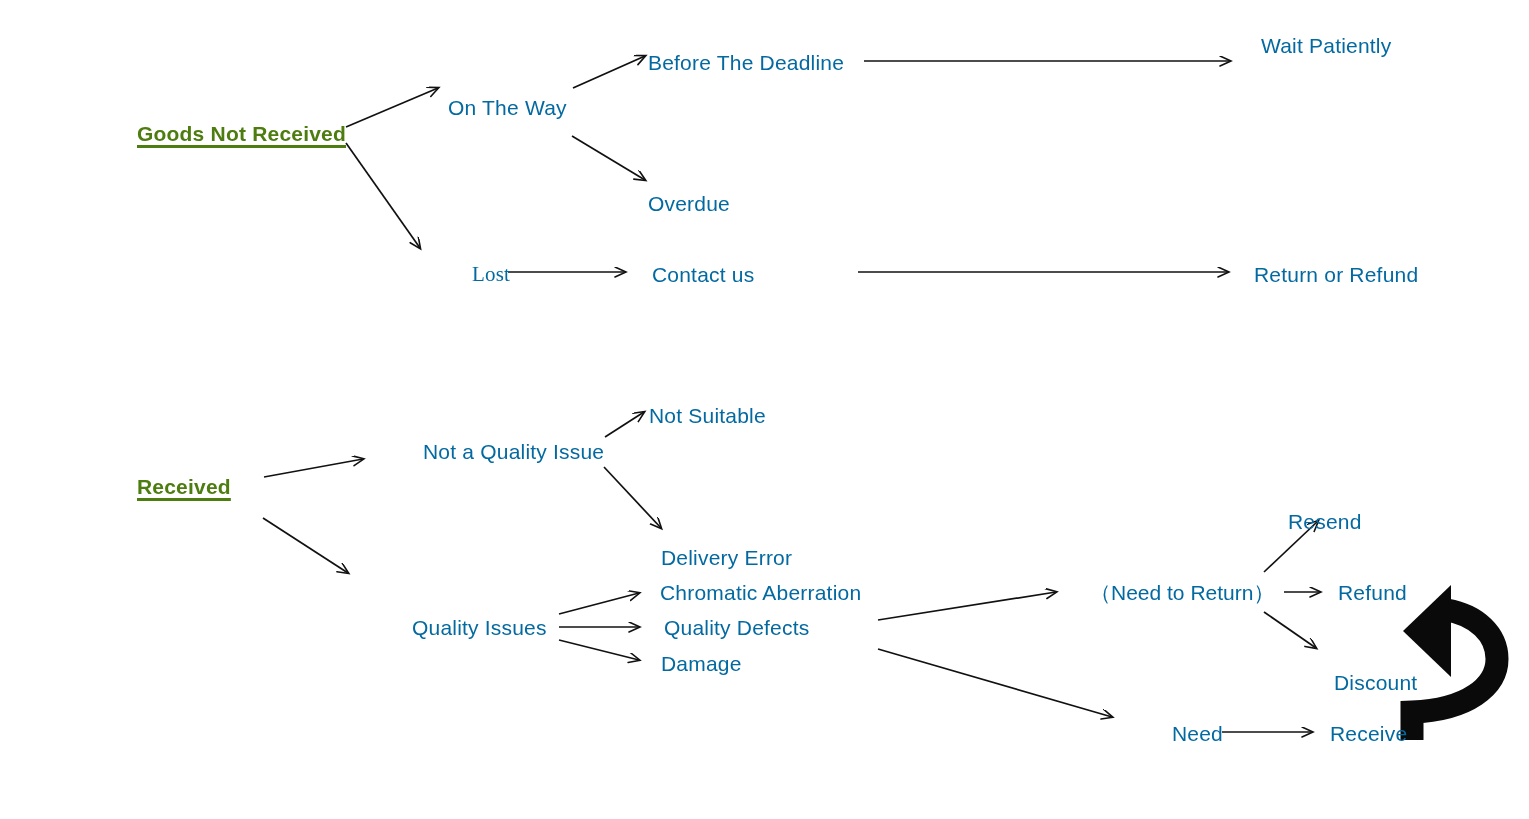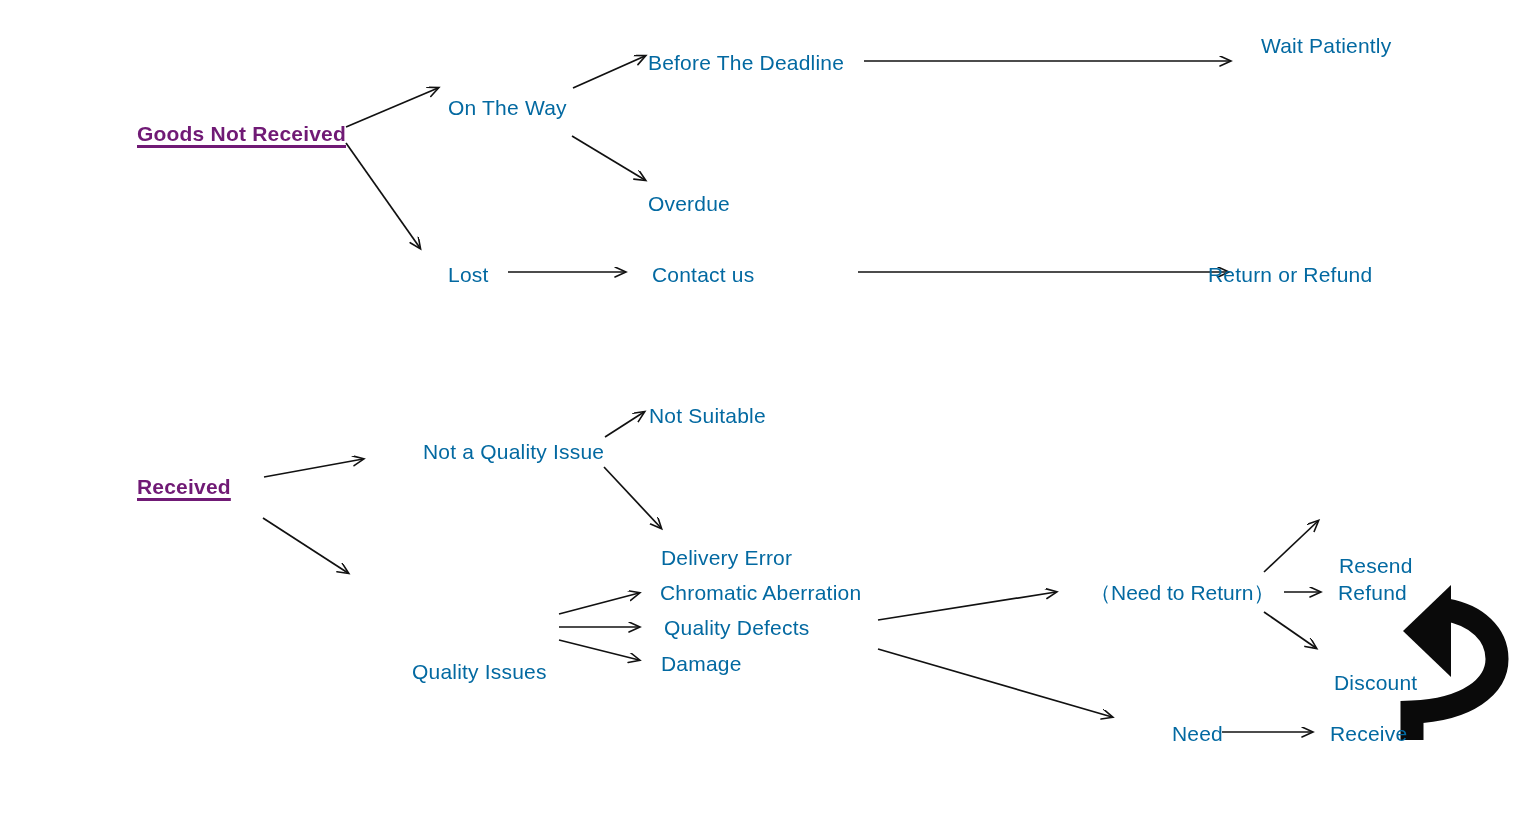--- a/index.html
+++ b/index.html
@@ -28,21 +28,21 @@
   .node {
     position: absolute;
     white-space: nowrap;
     font-size: 21px;
     line-height: 1;
     color: #0369a1;
     font-weight: 400;
     letter-spacing: 0.2px;
   }
   .node.root {
-    color: #701a75;
+    color: #4d7c0f;
     font-weight: bold;
     text-decoration: underline;
     text-decoration-thickness: 3px;
     text-underline-offset: 4px;
   }
   .node.paren {
     letter-spacing: 0px;
     text-align: right;
   }
 </style>
@@ -101,32 +101,32 @@
       <path d="M 1403 631 L 1451 585 L 1451 677 Z" fill="#0a0a0a"></path>
     </g>
   </svg>
 
   <div id="nodes-layer">
       <div class="node root" style="left: 137px; top: 123px;">Goods Not Received</div>
       <div class="node" style="left: 448px; top: 87px; margin-top: 10px;">On The Way</div>
       <div class="node" style="left: 648px; top: 52px;">Before The Deadline</div>
       <div class="node" style="left: 1261px; top: 35px;">Wait Patiently</div>
       <div class="node" style="left: 648px; top: 193px;">Overdue</div>
-      <div class="node" style="left: 448px; top: 264px;">Lost</div>
+      <div class="node" style="left: 472px; top: 264px; font-family: Liberation Serif, serif;">Lost</div>
       <div class="node" style="left: 652px; top: 264px;">Contact us</div>
-      <div class="node" style="left: 1208px; top: 264px; text-align: right;">Return or Refund</div>
+      <div class="node" style="left: 1254px; top: 264px; text-align: right;">Return or Refund</div>
       <div class="node root" style="left: 137px; top: 476px; text-align: center;">Received</div>
       <div class="node" style="left: 423px; top: 441px;">Not a Quality Issue</div>
       <div class="node" style="left: 649px; top: 405px;">Not Suitable</div>
-      <div class="node" style="left: 412px; top: 617px; margin-top: 44px;">Quality Issues</div>
+      <div class="node" style="left: 412px; top: 617px;">Quality Issues</div>
       <div class="node" style="left: 661px; top: 547px;">Delivery Error</div>
       <div class="node" style="left: 660px; top: 582px;">Chromatic Aberration</div>
       <div class="node" style="left: 664px; top: 617px;">Quality Defects</div>
       <div class="node" style="left: 661px; top: 653px;">Damage</div>
       <div class="node paren" style="left: 1090px; top: 582px;">（Need to Return）</div>
-      <div class="node" style="left: 1339px; top: 511px; margin-top: 44px;">Resend</div>
+      <div class="node" style="left: 1288px; top: 511px;">Resend</div>
       <div class="node" style="left: 1338px; top: 582px;">Refund</div>
       <div class="node" style="left: 1334px; top: 653px; margin-top: 19px;">Discount</div>
       <div class="node" style="left: 1172px; top: 723px;">Need</div>
       <div class="node" style="left: 1330px; top: 723px;">Receive</div>
     </div>
 
 </div>
 
 </body></html>

